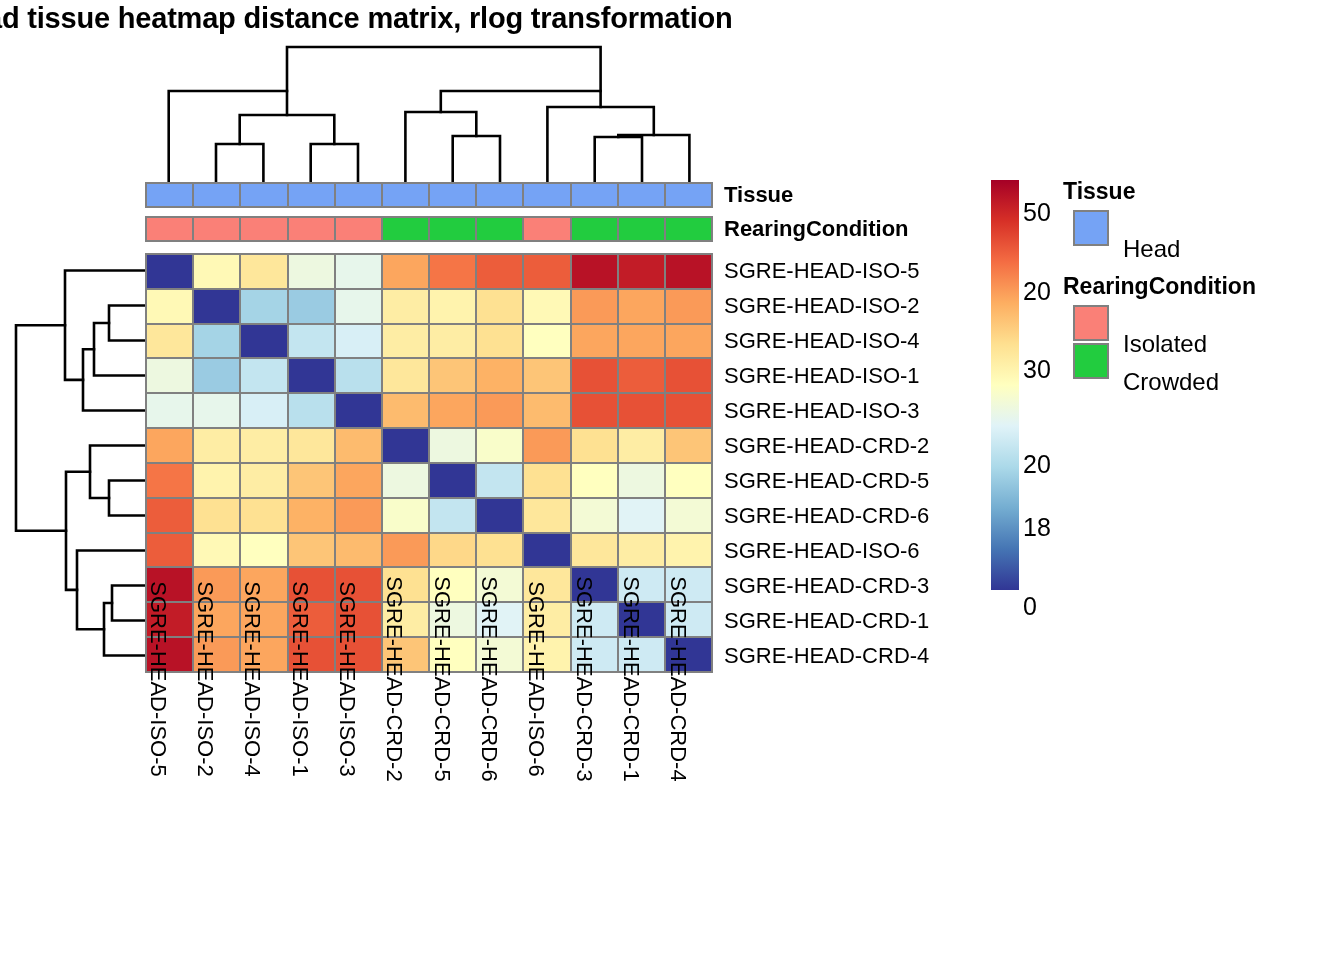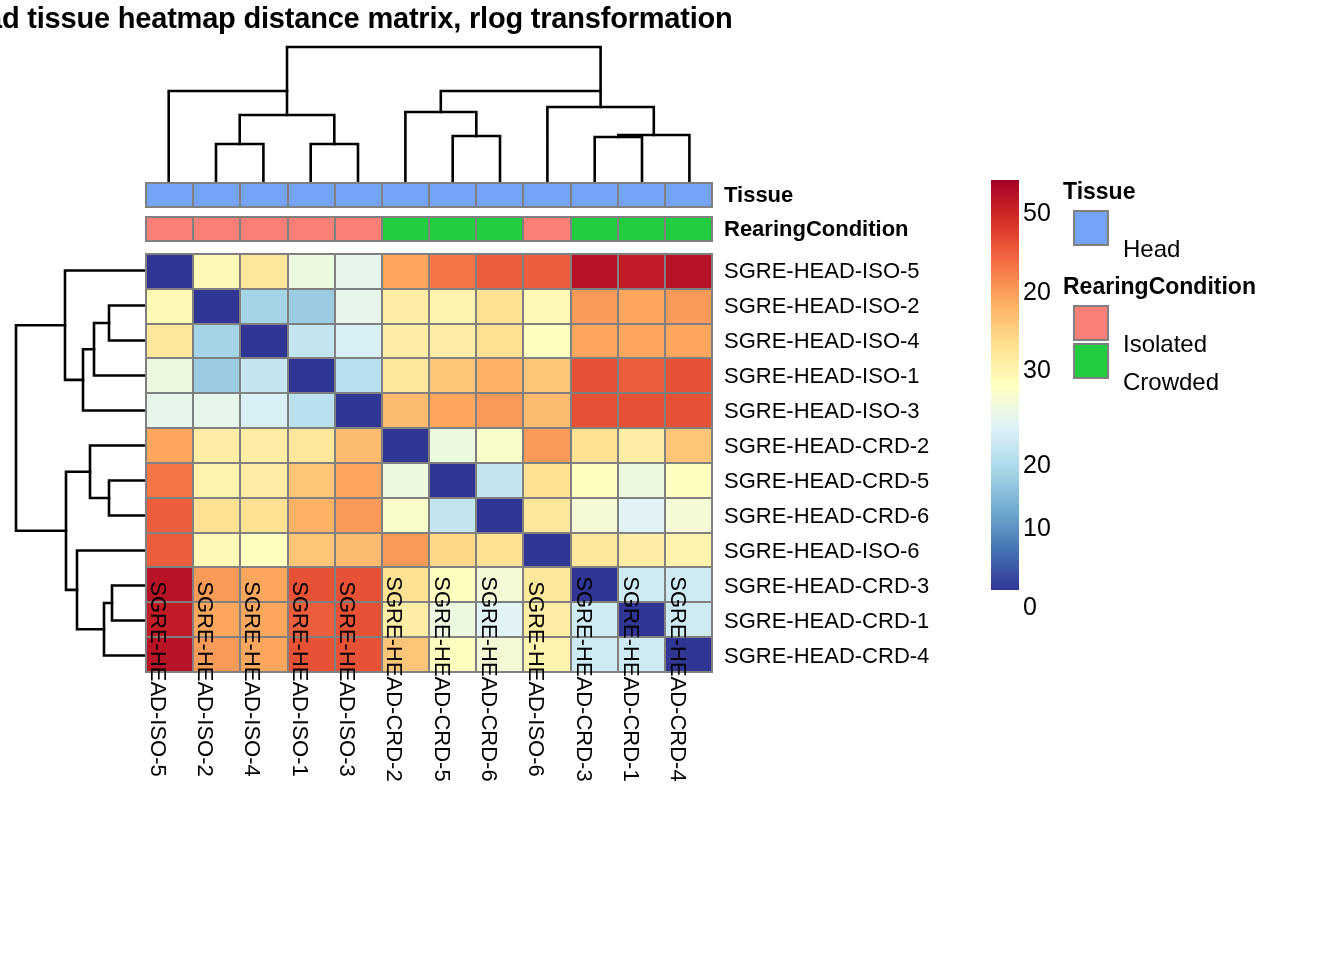--- a/index.html
+++ b/index.html
@@ -467,21 +467,21 @@
       <div class="col-label-text">SGRE-HEAD-CRD-4</div>
     </div>
   </div>
 
 <div id="colorbar" style="background: linear-gradient(rgb(165, 0, 38), rgb(215, 48, 39), rgb(244, 109, 67), rgb(253, 174, 97), rgb(254, 224, 144), rgb(255, 255, 191), rgb(224, 243, 248), rgb(171, 217, 233), rgb(116, 173, 209), rgb(69, 117, 180), rgb(49, 54, 149));"></div>
 <div id="colorbar-ticks">
     <div class="cb-tick" style="top: 15.7692px;">50</div>
     <div class="cb-tick" style="top: 94.6154px;">20</div>
     <div class="cb-tick" style="top: 173.462px; text-align: right;">30</div>
     <div class="cb-tick" style="top: 252.308px; margin-top: 16px;">20</div>
-    <div class="cb-tick" style="top: 331.154px;">10</div>
+    <div class="cb-tick" style="top: 331.154px;">18</div>
     <div class="cb-tick" style="top: 410px;">0</div>
   </div>
 
 <div id="legend-panel">
     <div>
       <div class="legend-title">Tissue</div>
       <div class="legend-entry">
         <span class="legend-swatch" style="background: rgb(117, 163, 245);"></span>
         <span class="legend-text">Head</span>
       </div>

